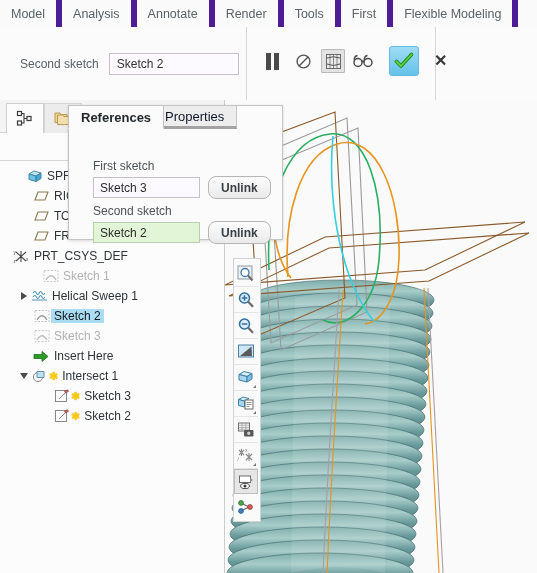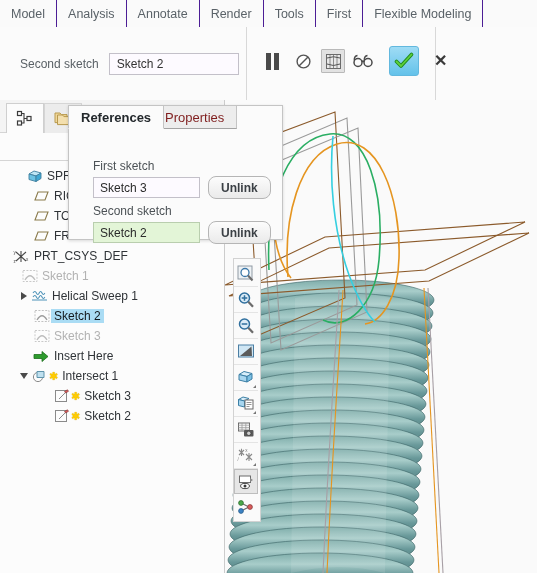--- a/index.html
+++ b/index.html
@@ -14,21 +14,21 @@
 
   
   .menubar{
     position:absolute;left:0;top:0;width:537px;height:27px;
     background:#fafafa;border-bottom:1px solid #d4d4d4;
     display:flex;align-items:stretch;
   }
   .menuitem{
     display:flex;align-items:center;justify-content:center;
     padding:0 11px;color:#5a6268;font-size:12.5px;
-    border-right:1px solid #4c1d95;
+    border-right:6px solid #4c1d95;
     white-space:nowrap;cursor:default;
   }
   .menuitem.first{border-right:1px solid #e3e3e3;padding:0 9px 0 12px;}
   .menuitem .caret{
     margin-left:5px;width:0;height:0;
     border-left:3.5px solid transparent;border-right:3.5px solid transparent;
     border-top:4px solid #6b7177;
   }
   .menu-spacer{flex:1;}
 
@@ -174,21 +174,21 @@
   .dlg-tab{
     position:absolute;top:0;height:24px;padding:0 12px;
     display:flex;align-items:center;font-size:13px;
     border:1px solid #c4c4c4;box-sizing:border-box;
   }
   .dlg-tab.active{
     left:-1px;background:#fbfbfb;font-weight:bold;color:#23282c;
     border-bottom:1px solid #fbfbfb;z-index:2;
   }
   .dlg-tab.inactive{
-    left:83px;background:#ededed;color:#7f1d1d;border-bottom:1px solid #a3a3a3;
+    left:83px;background:#ededed;color:#0f172a;border-bottom:3px solid #a3a3a3;
   }
   .dlg-body{position:absolute;left:0;top:24px;right:0;bottom:0;}
   .dlg-group{position:absolute;left:24px;}
   .dlg-lbl{font-size:12px;color:#4c5256;margin-bottom:3px;}
   .dlg-row{display:flex;align-items:center;gap:8px;}
   .dlg-input{
     box-sizing:border-box;width:107px;height:21px;line-height:19px;
     border:1px solid #c3c0c9;background:#fdfaff;
     padding:0 6px;font-size:12px;color:#2b2b2b;
   }
@@ -437,21 +437,21 @@
           <svg width="17" height="15" viewBox="0 0 17 15">
             <path d="M3 12 L13 3 M3 3 L13 12 M8 2 L8 13" stroke="#4a4a4a" stroke-width="1.1"></path>
             <text x="0.5" y="5" font-size="4.6" fill="#4a4a4a" font-family="Liberation Sans">y</text>
             <text x="0.5" y="13.5" font-size="4.6" fill="#4a4a4a" font-family="Liberation Sans">z</text>
             <text x="13" y="12" font-size="4.6" fill="#4a4a4a" font-family="Liberation Sans">x</text>
           </svg>
         </span>
         <span class="tlabel">PRT_CSYS_DEF</span>
       </div>
 
-      <div class="tnode dim" style="padding-left:20px">
+      <div class="tnode dim" style="padding-left:41px">
         <span class="ticon">
           <svg width="16" height="14" viewBox="0 0 16 14">
             <rect x="1" y="1.5" width="14" height="11" fill="none" stroke="#c9c9c9" stroke-width="1" stroke-dasharray="2 1.4"></rect>
             <path d="M3 11 Q8 2.5 13 11" fill="none" stroke="#bdbdbd" stroke-width="1.3"></path>
           </svg>
         </span>
         <span class="tlabel">Sketch 1</span>
       </div>
 
       <div class="tnode" style="padding-left:18px">

